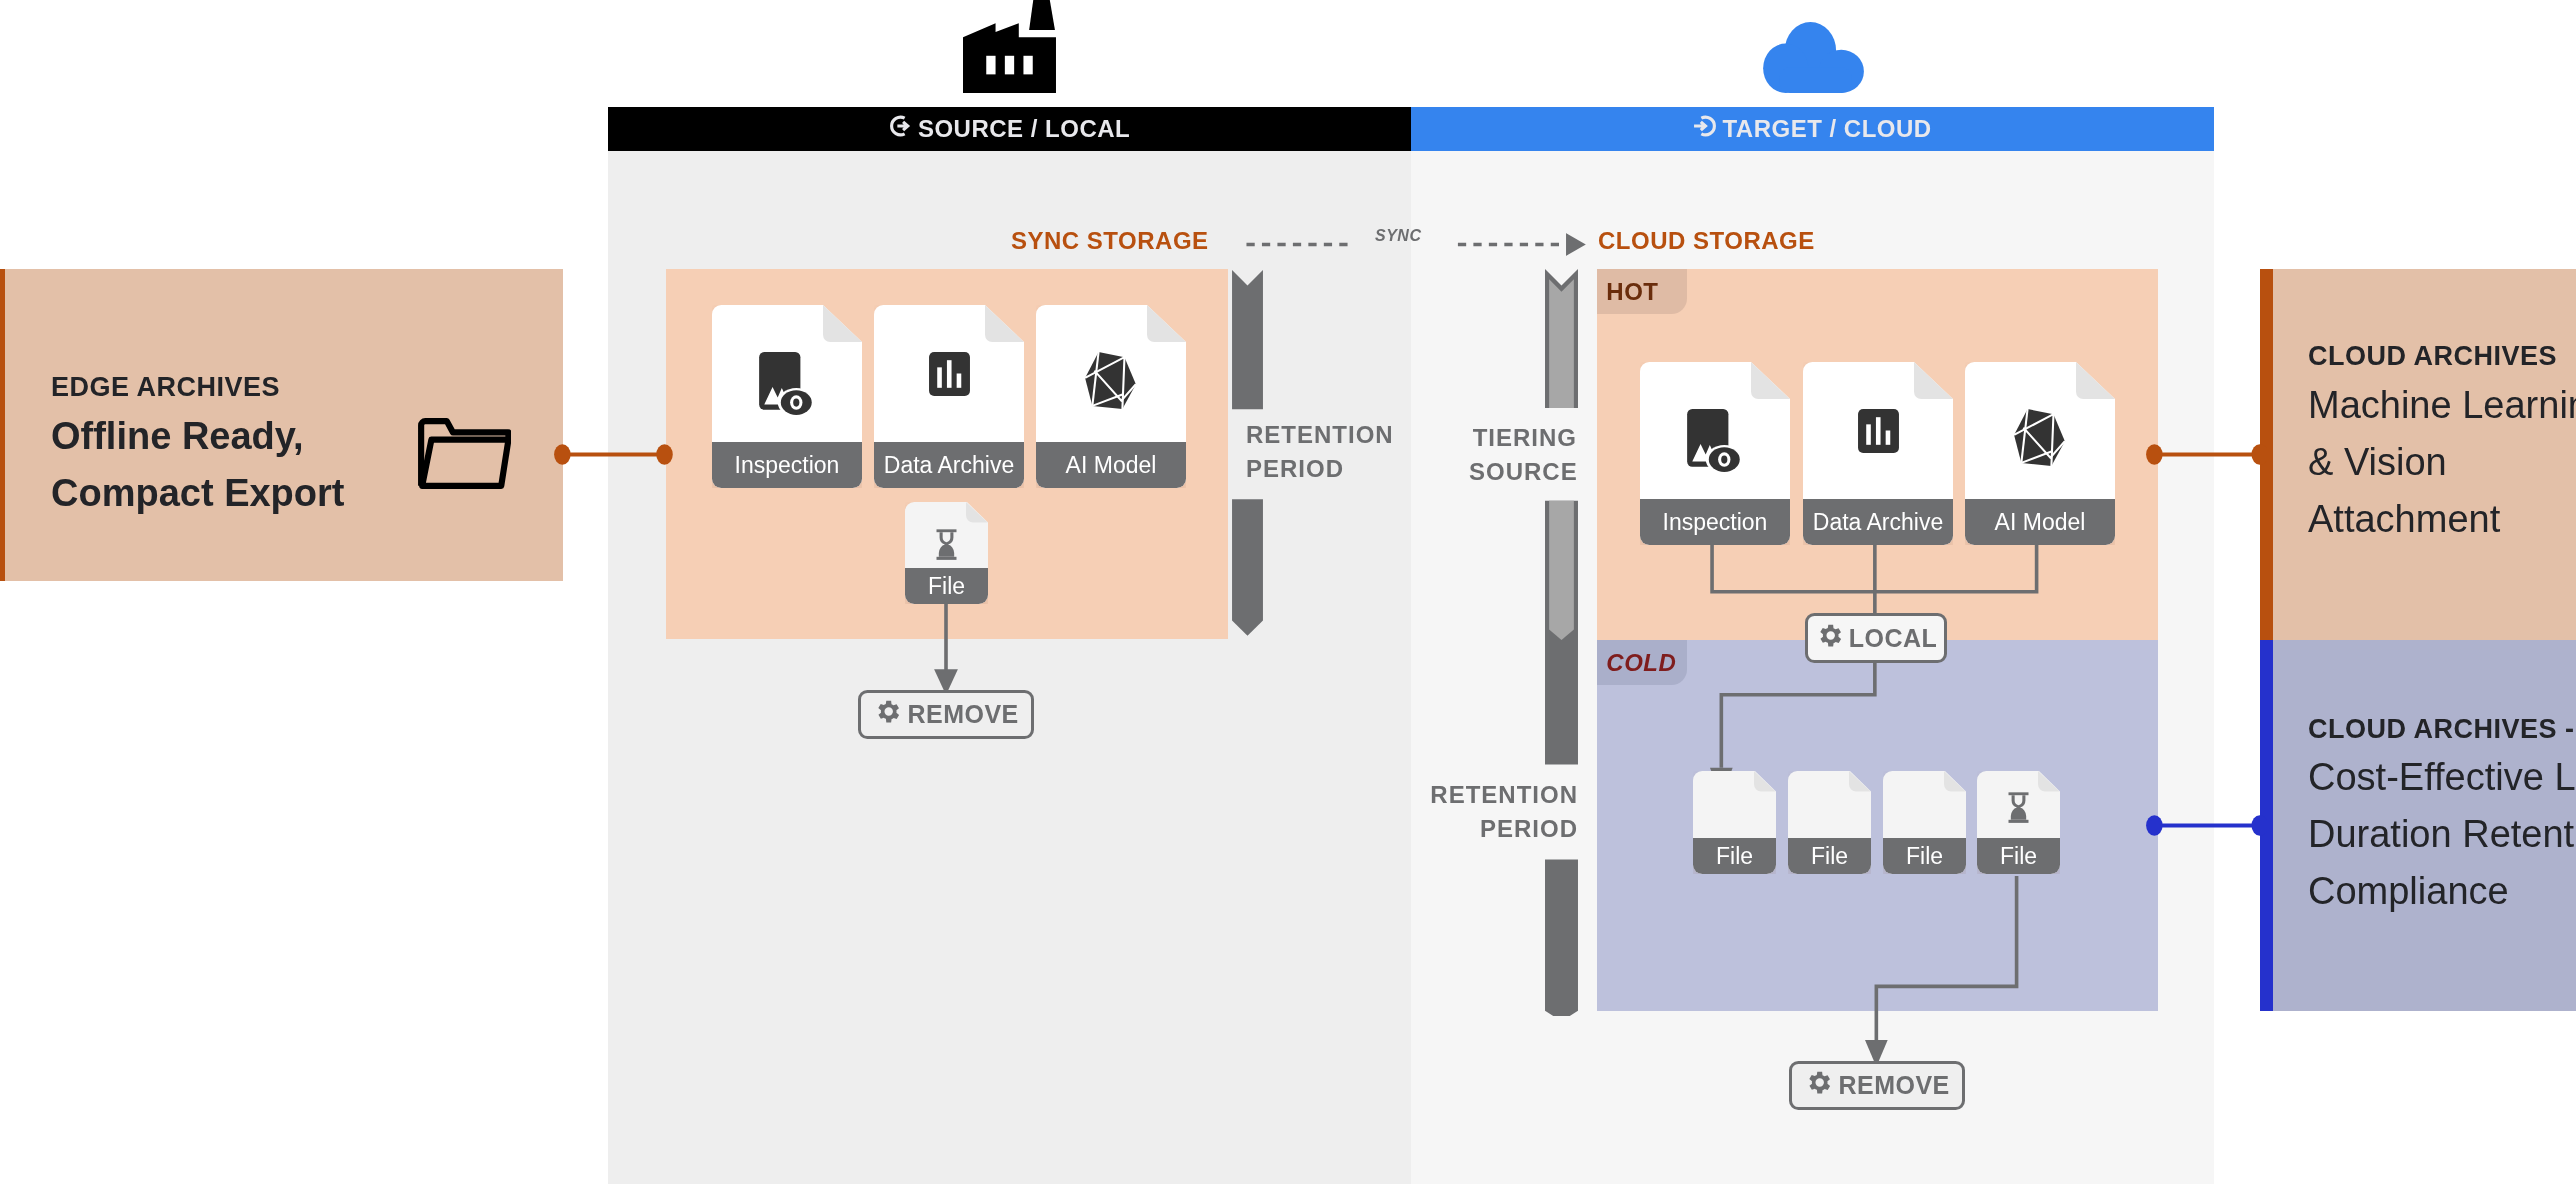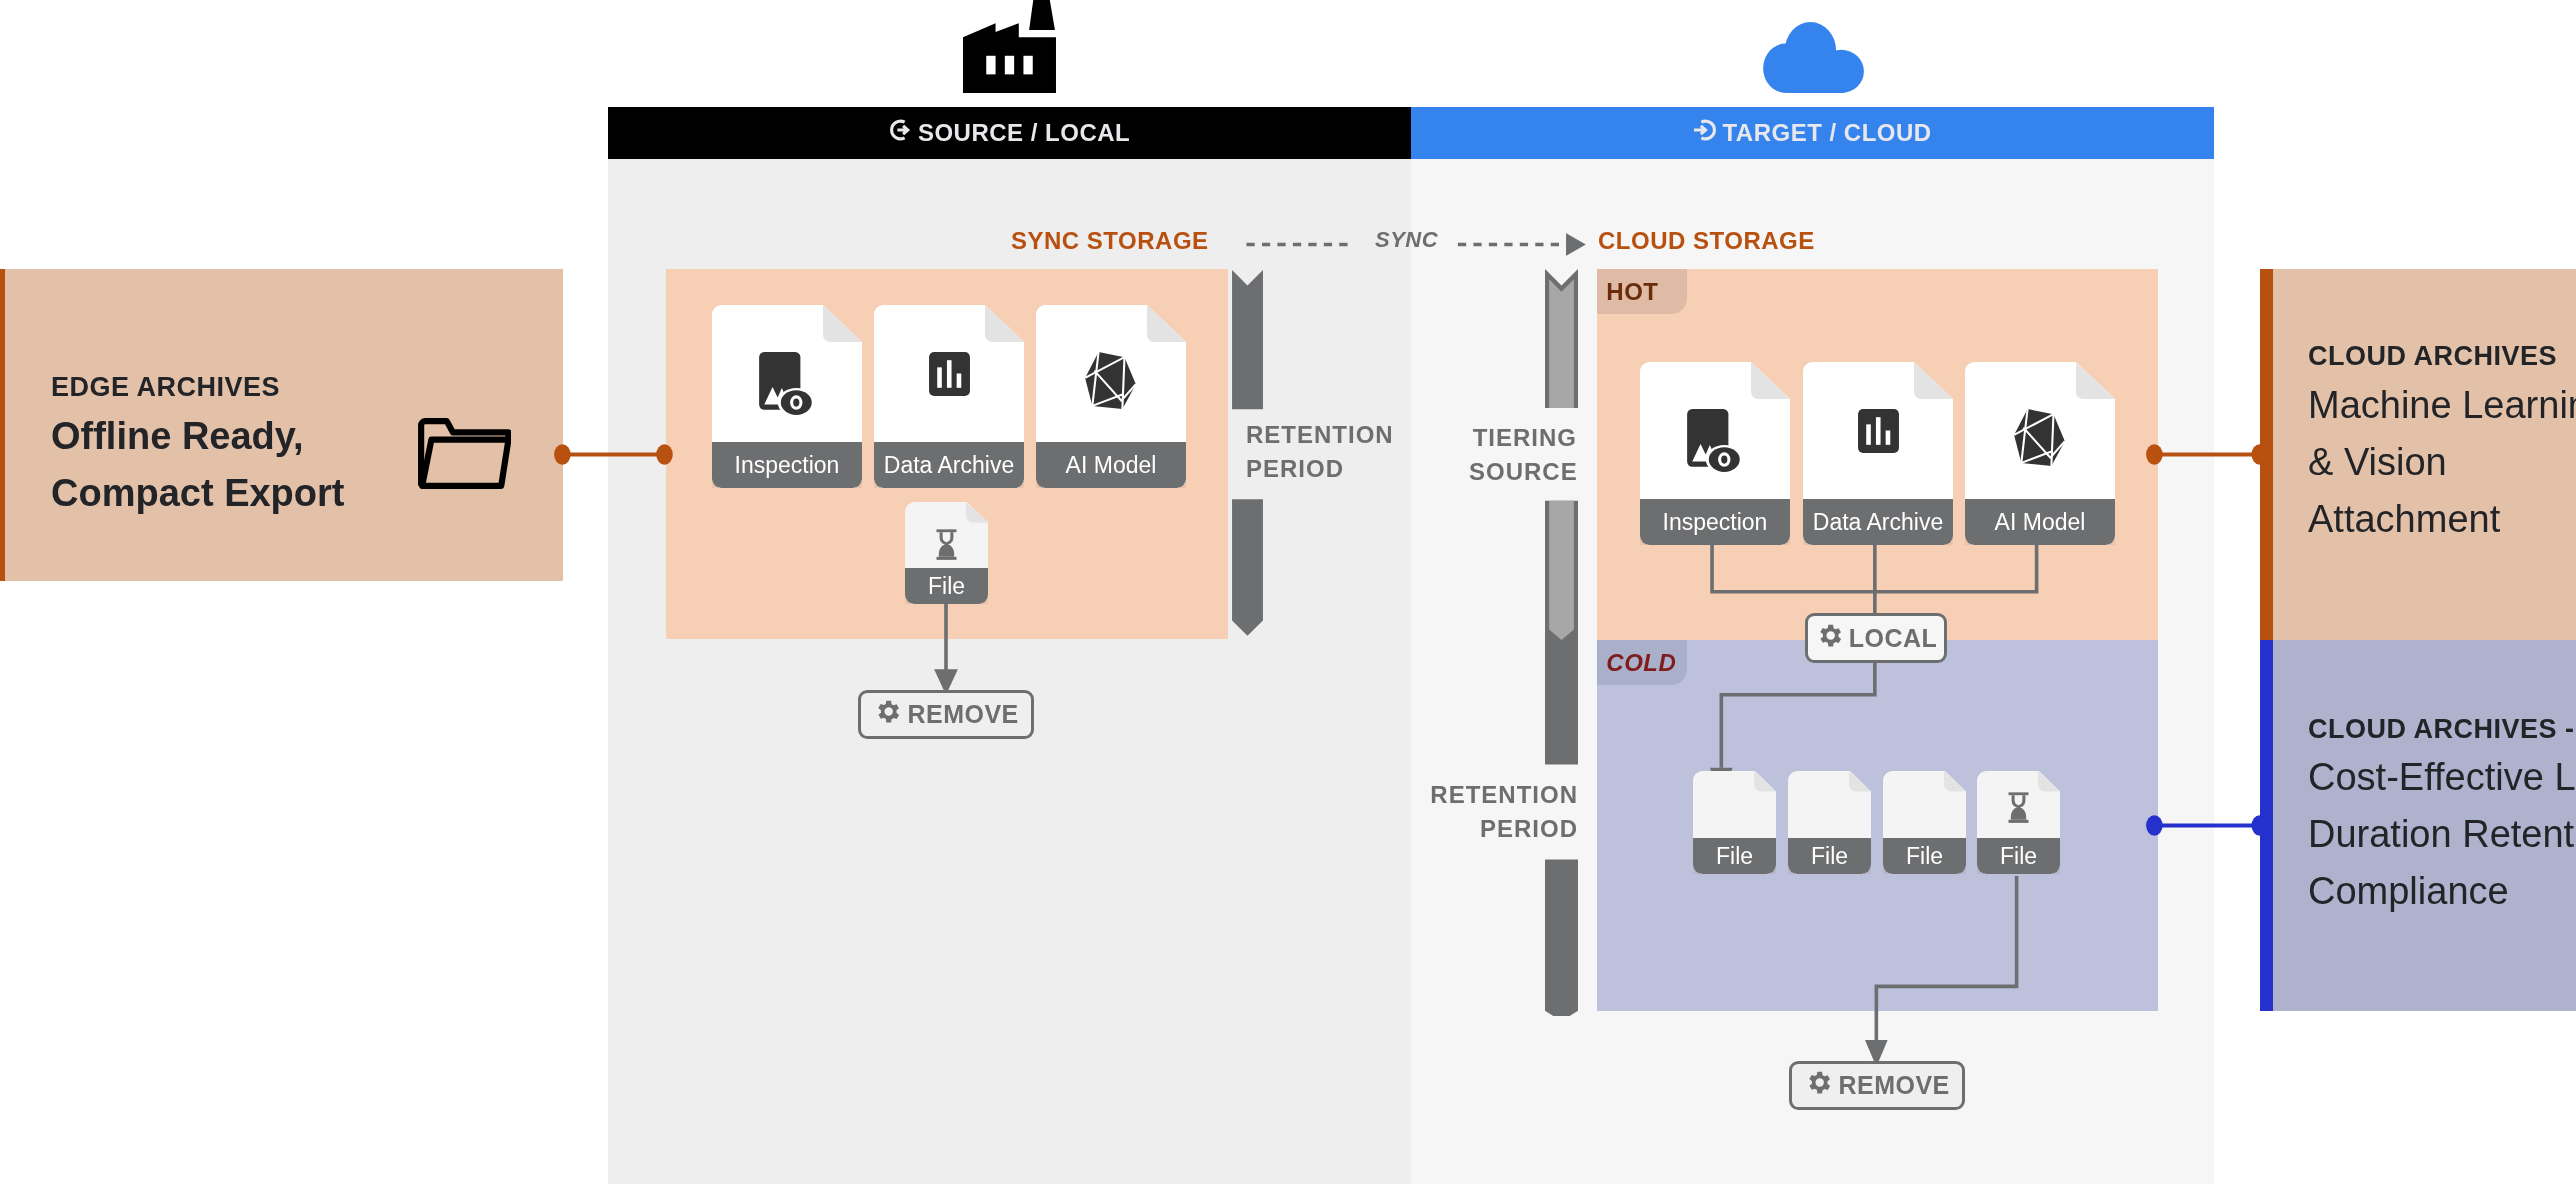--- a/index.html
+++ b/index.html
@@ -4,31 +4,31 @@
 <style>
   html, body { margin: 0; padding: 0; background: #ffffff; }
   body { width: 2821px; height: 1185px; position: relative; overflow: hidden;
          font-family: "Liberation Sans", "DejaVu Sans", sans-serif; }
   .abs { position: absolute; }
 
   
   .col-local { left: 608px; top: 107px; width: 803px; height: 1078px; background: #eeeeee; }
   .col-cloud { left: 1411px; top: 107px; width: 803px; height: 1078px; background: #f6f6f6; }
 
-  .header-bar { top: 107px; height: 52px; display: flex; align-items: center; justify-content: center;
+  .header-bar { top: 107px; height: 44px; display: flex; align-items: center; justify-content: center;
                 color: #e8e8ec; font-weight: 700; font-size: 24px; letter-spacing: 0.5px; }
   .header-local { left: 608px; width: 803px; background: #000000; }
   .header-cloud { left: 1411px; width: 803px; background: #3584ee; text-align: right; }
   .header-bar svg { margin-right: 5.2px; }
 
   .top-icon { top: 0; }
 
   
   .section-label { top: 227px; font-size: 24px; font-weight: 700; letter-spacing: 0.5px; color: #b8500f; }
-  .sync-label { font-size: 22px; font-weight: 700; font-style: italic; color: #6d6e70; letter-spacing: 0.5px; }
+  .sync-label { font-size: 16px; font-weight: 700; font-style: italic; color: #6d6e70; letter-spacing: 0.5px; }
 
   
   .zone-local { left: 666px; top: 269px; width: 562px; height: 370px; background: #f6cfb5; }
   .zone-hot { left: 1597px; top: 269px; width: 561px; height: 371px; background: #f6cfb5; }
   .zone-cold { left: 1597px; top: 640px; width: 561px; height: 371px; background: #bdc1dc; }
   .tier-tag { left: 0; top: 0; width: 90px; height: 45px; border-bottom-right-radius: 15.5px;
               font-weight: 700; font-size: 24px; display: flex; align-items: center; padding-left: 9.3px; box-sizing: border-box; letter-spacing: 0.5px; }
   .tag-hot { background: #dfbba5; color: #6a2d0c; }
   .tag-cold { background: #aaafca; color: #7f1d1d; font-style: italic; }
 

